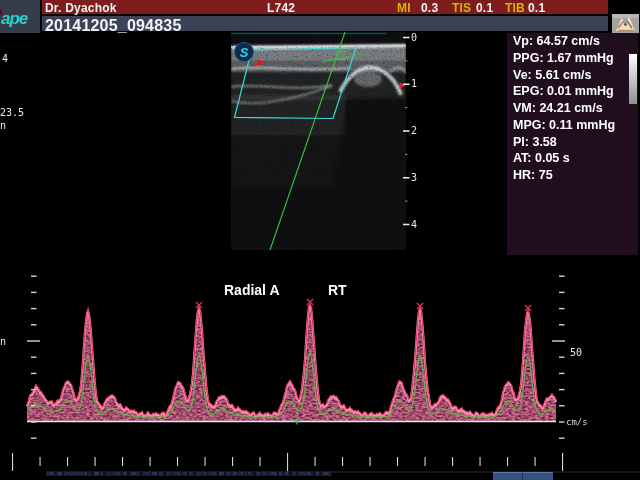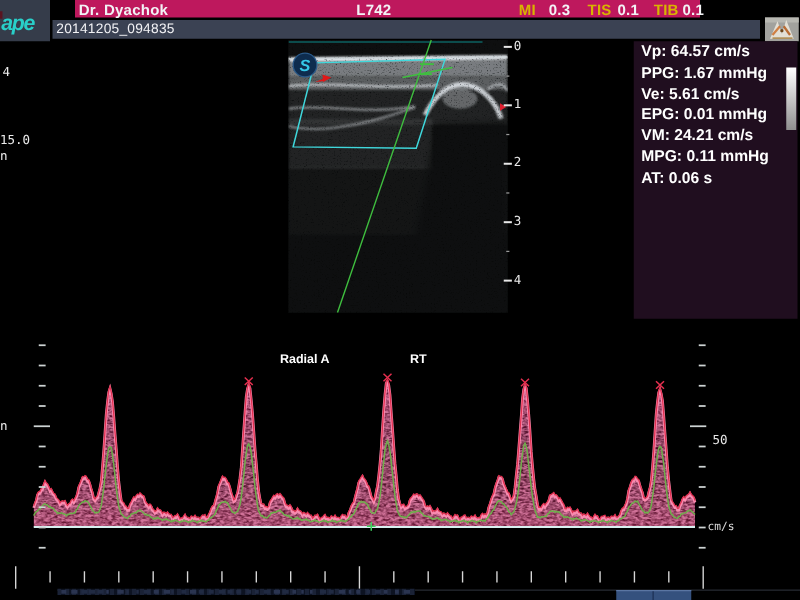--- a/index.html
+++ b/index.html
@@ -4,32 +4,32 @@
 <style>
   html,body{margin:0;padding:0;background:#000;}
   #screen{position:relative;width:640px;height:480px;background:#000;overflow:hidden;
           font-family:"Liberation Sans",sans-serif;}
   #gfx{position:absolute;left:0;top:0;z-index:1;}
   
   #logo-block{position:absolute;left:0;top:0;width:40px;height:33px;background:#353c4a;z-index:2;overflow:hidden;}
   #logo-text{position:absolute;left:1px;top:9px;font-style:italic;font-weight:bold;font-size:17px;
              color:#29cfc9;letter-spacing:-1px;}
   #logo-sliver{position:absolute;left:0;top:9px;width:2px;height:6px;background:#5a1420;}
-  #bar-row1{position:absolute;left:42px;top:0;width:500px;height:14px;background:#be185d;z-index:2;margin-left:18px;}
+  #bar-row1{position:absolute;left:42px;top:0;width:566px;height:14px;background:#7f1d1d;z-index:2;}
   #bar-row2{position:absolute;left:42px;top:16px;width:566px;height:15px;background:#3b4253;z-index:2;}
   .bar-t{position:absolute;top:0.5px;font-weight:bold;font-size:12px;letter-spacing:0.2px;color:#f2f2f5;}
-  .bar-t2{position:absolute;top:1px;font-weight:normal;font-size:11px;letter-spacing:0.2px;color:#f2f2f5;}
+  .bar-t2{position:absolute;top:1px;font-weight:bold;font-size:16px;letter-spacing:0.2px;color:#f2f2f5;}
   .ylab{color:#d8b400;}
   
   #meas-panel{position:absolute;left:507px;top:33px;width:131px;height:222px;background:#200e1f;z-index:2;}
   .meas-row{height:16.75px;line-height:16.9px;padding-left:6px;font-weight:bold;font-size:12.5px;color:#ffffff;}
   #meas-scroll{position:absolute;left:629px;top:54px;width:8px;height:50px;z-index:3;
                background:linear-gradient(#ffffff,#8f8f8f);}
   
-  .annot{position:absolute;font-weight:bold;font-size:10px;color:#fff;z-index:2;}
+  .annot{position:absolute;font-weight:bold;font-size:14px;color:#fff;z-index:2;}
   .mono{font-family:"DejaVu Sans Mono",monospace;}
   .rul-lab{position:absolute;font-size:10px;color:#e8e8e8;z-index:2;}
   .rul-sm{position:absolute;font-size:9px;color:#dcdcdc;z-index:2;}
   .side-lab{position:absolute;font-size:10px;color:#ececec;z-index:2;}
   
   #bottom-strip{position:absolute;left:46px;top:471px;width:286px;height:5px;z-index:2;
     background:repeating-linear-gradient(90deg,#1a2236 0 3px,#0d1322 3px 6px);}
   #bottom-button{position:absolute;left:493px;top:472px;width:60px;height:8px;z-index:2;
     background:#35517e;border-top:1px solid #5b76a3;box-sizing:border-box;}
   #bottom-button-div{position:absolute;left:29px;top:0;width:1px;height:8px;background:#1d3055;}
@@ -243,29 +243,31 @@
     <span class="bar-t2" style="left:3px;">20141205_094835</span>
   </div>
 
   <div id="meas-panel">
       <div class="meas-row">Vp: 64.57 cm/s</div>
       <div class="meas-row">PPG: 1.67 mmHg</div>
       <div class="meas-row">Ve: 5.61 cm/s</div>
       <div class="meas-row">EPG: 0.01 mmHg</div>
       <div class="meas-row">VM: 24.21 cm/s</div>
       <div class="meas-row">MPG: 0.11 mmHg</div>
-      <div class="meas-row">AT: 0.06 s</div>
+      <div class="meas-row">PI: 3.58</div>
+      <div class="meas-row">AT: 0.05 s</div>
+      <div class="meas-row">HR:  75</div>
     </div>
   <div id="meas-scroll"></div>
 
   <div class="annot" style="left:224px;top:282px;">Radial A</div>
   <div class="annot" style="left:328px;top:282px;">RT</div>
 
   <div class="side-lab mono" style="left:2px;top:53px;">4</div>
-  <div class="side-lab mono" style="left:0px;top:107px;">15.0</div>
+  <div class="side-lab mono" style="left:0px;top:107px;">23.5</div>
   <div class="side-lab mono" style="left:0px;top:120px;">n</div>
   <div class="side-lab mono" style="left:0px;top:336px;">n</div>
 
   <div class="rul-lab mono" style="left:570px;top:347px;">50</div>
   <div class="rul-sm mono" style="left:566px;top:417px;">cm/s</div>
 
   <div id="depth-labels">
       <div class="rul-lab mono" style="left: 411px; top: 31.5px;">0</div>
       <div class="rul-lab mono" style="left: 411px; top: 78.25px;">1</div>
       <div class="rul-lab mono" style="left: 411px; top: 125px;">2</div>

